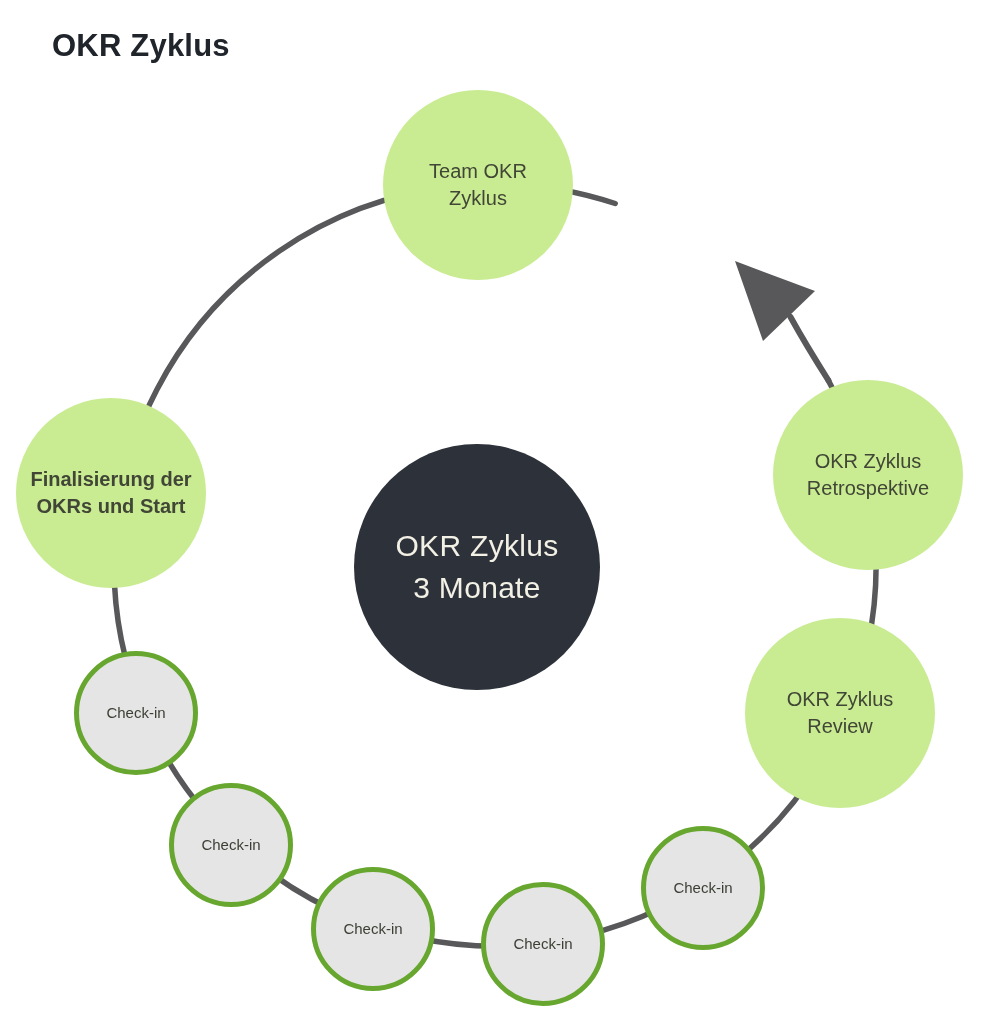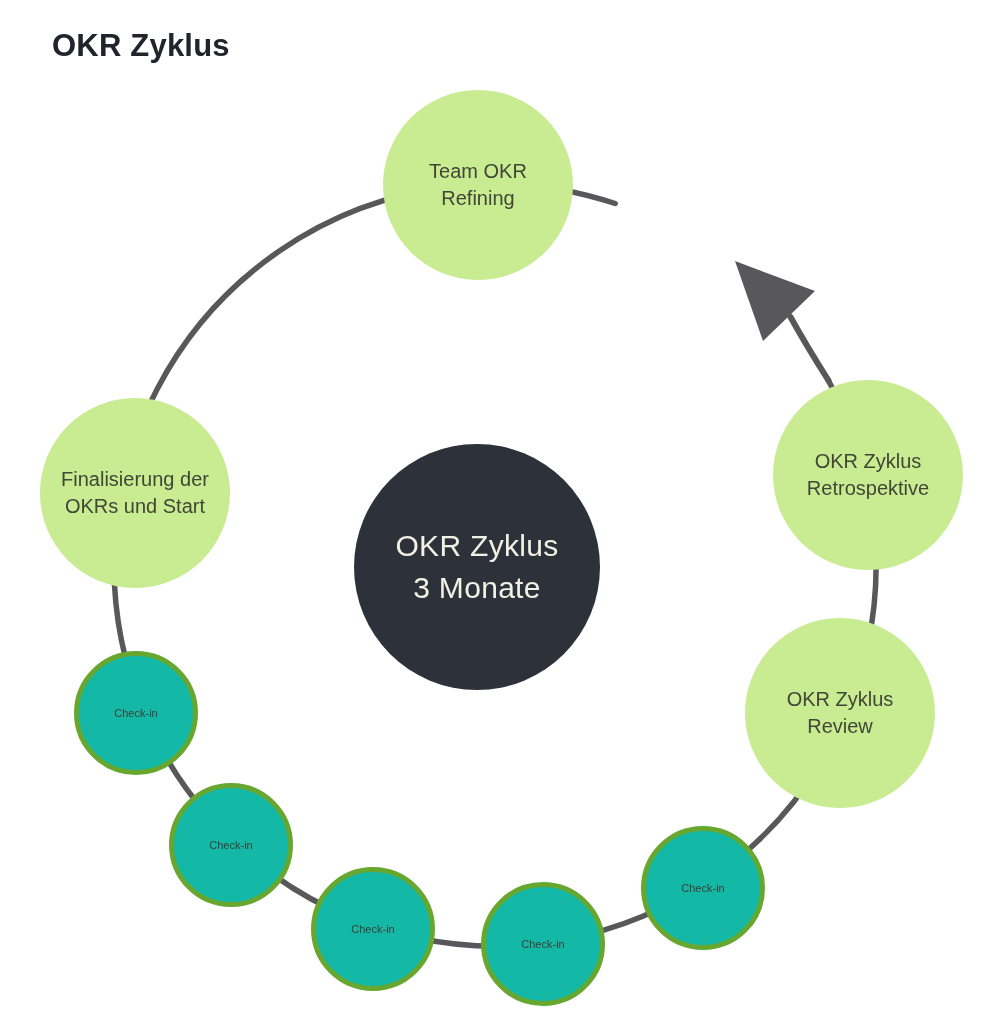--- a/index.html
+++ b/index.html
@@ -45,30 +45,30 @@
   .stage {
     width: 190px;
     height: 190px;
     background: #c9ec92;
     color: #414636;
     font-size: 20px;
   }
   .checkin {
     width: 124px;
     height: 124px;
-    background: #14b8a6;
+    background: #e5e5e5;
     border: 5.5px solid #67a72f;
     color: #3b3f34;
-    font-size: 11px;
+    font-size: 15px;
     justify-content: center;
   }
   
   .pos-0 { left: 383px; top:  90px; }   
   .pos-1 { left: 149px; top: 188px; }   
-  .pos-2 { left:  40px; top: 398px; }   
+  .pos-2 { left:  16px; top: 398px; font-weight: bold; }   
   .pos-3 { left:  74px; top: 651px; }   
   .pos-4 { left: 169px; top: 783px; }   
   .pos-5 { left: 311px; top: 867px; }   
   .pos-6 { left: 481px; top: 882px; }   
   .pos-7 { left: 641px; top: 826px; }   
   .pos-8 { left: 745px; top: 618px; }   
   .pos-9 { left: 773px; top: 380px; }   
   .hub {
     position: absolute;
     left: 354px; top: 444px;
@@ -109,21 +109,21 @@
   <svg class="ring-svg" viewBox="0 0 994 1024" aria-hidden="true">
 
     <path d="M 827.6 379.1 A 381 381 0 1 1 615.2 203.5" fill="none" stroke="#58585b" stroke-width="5.5" stroke-linecap="round"></path>
 
     <path d="M 828.5 380.5 Q 806 345 790.5 317" fill="none" stroke="#58585b" stroke-width="6" stroke-linecap="round"></path>
     <polygon points="735,261 815,291 763,341" fill="#58585b"></polygon>
   </svg>
 
   <div class="node stage pos-0">
     <span class="label">Team OKR
-Refining</span>
+Zyklus</span>
   </div>
   <div class="node stage pos-2">
     <span class="label">Finalisierung der
 OKRs und Start</span>
   </div>
   <div class="node checkin pos-3">
     <span class="label">Check-in</span>
   </div>
   <div class="node checkin pos-4">
     <span class="label">Check-in</span>

